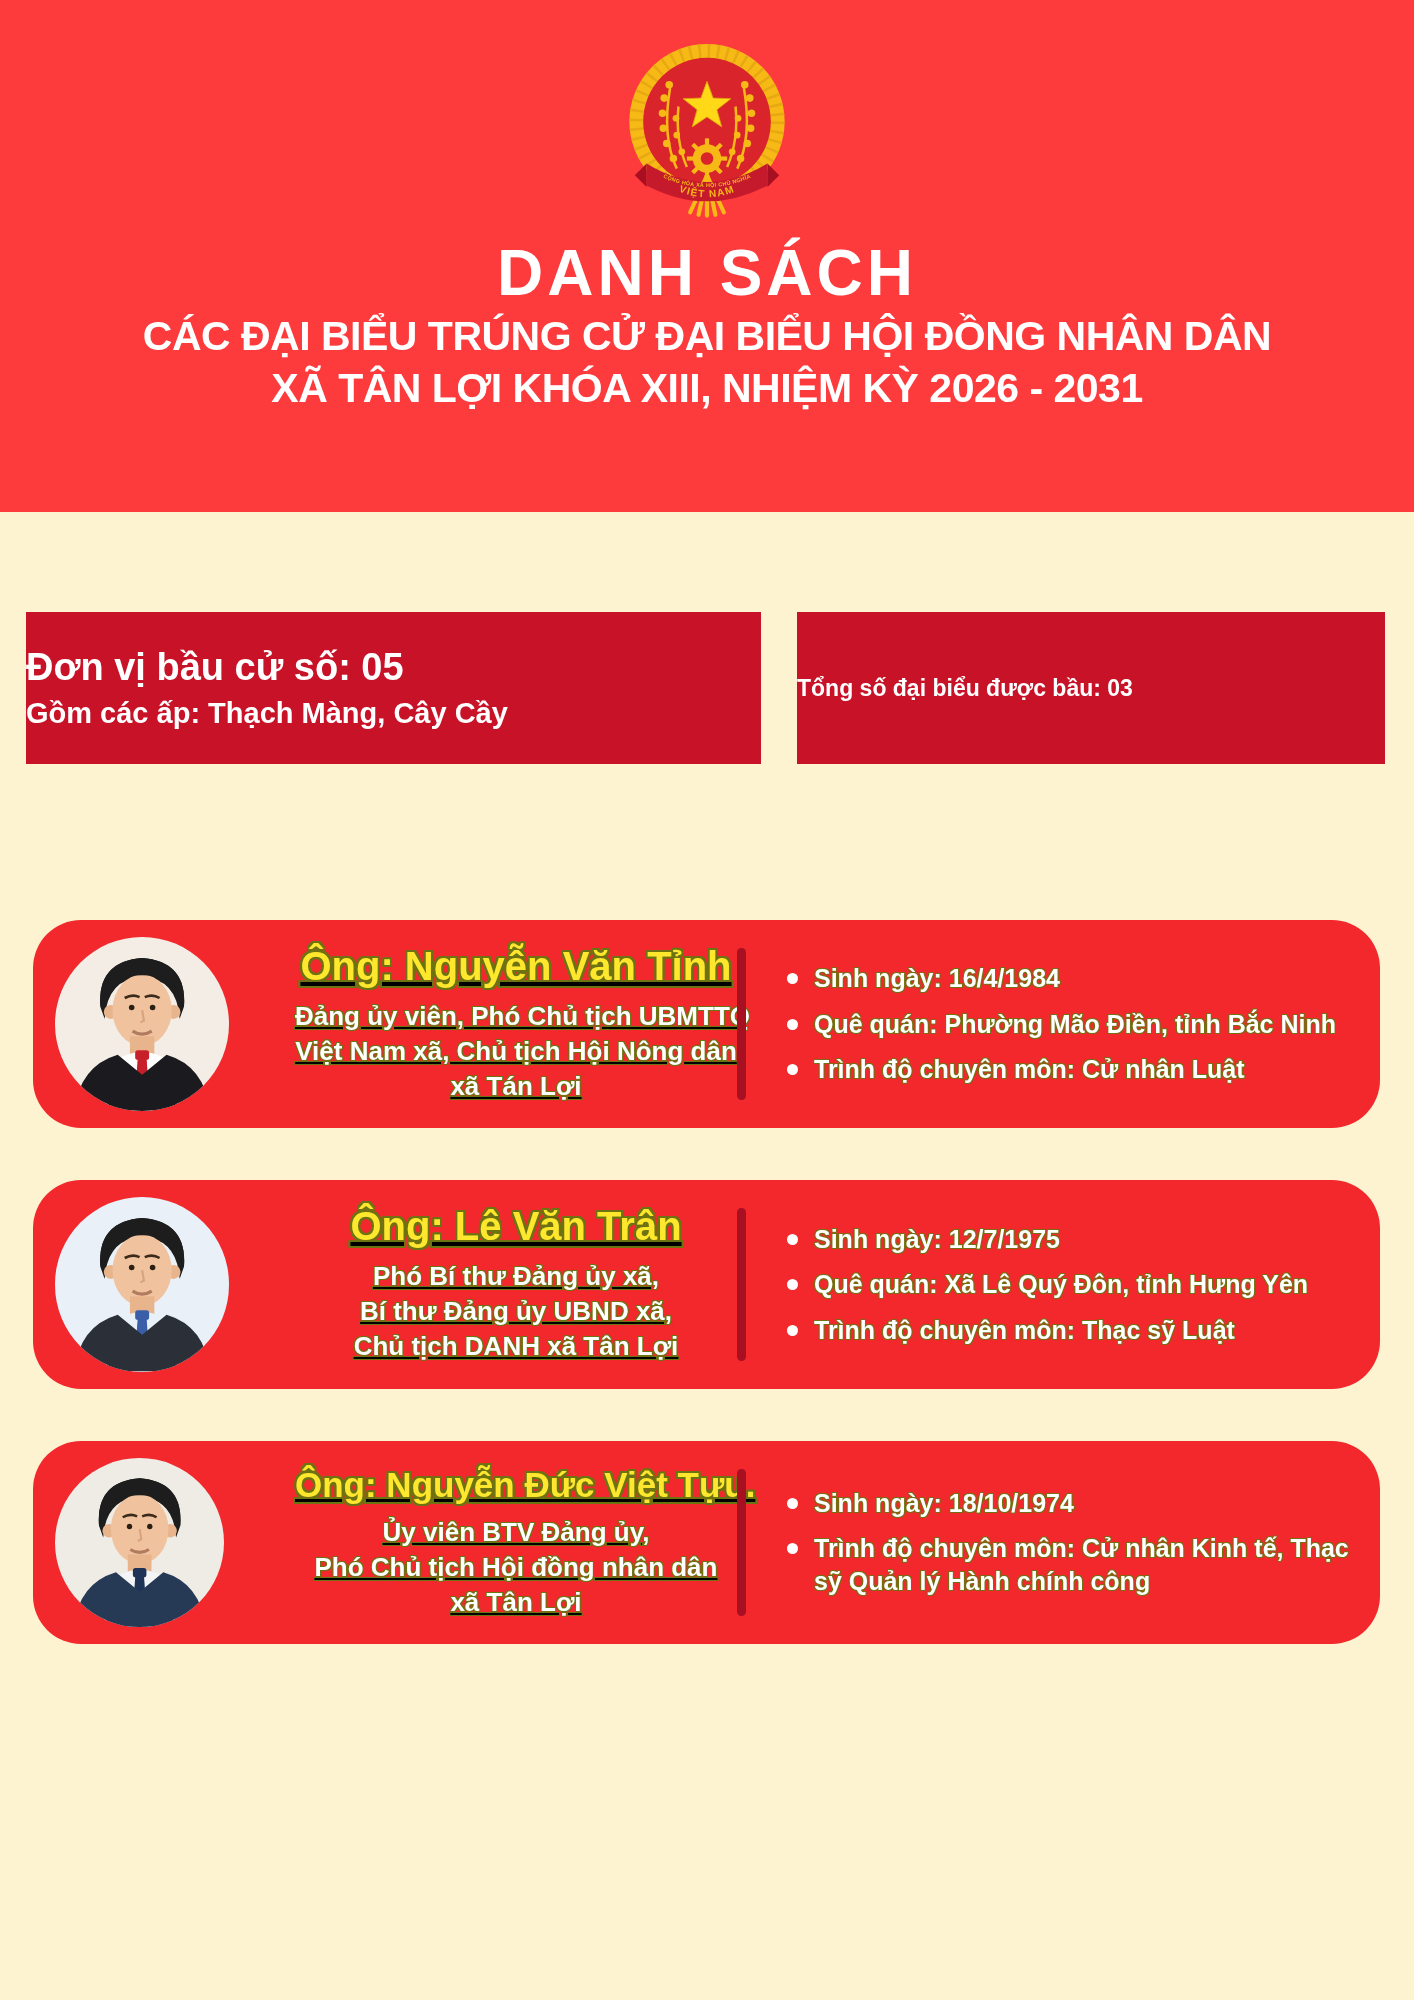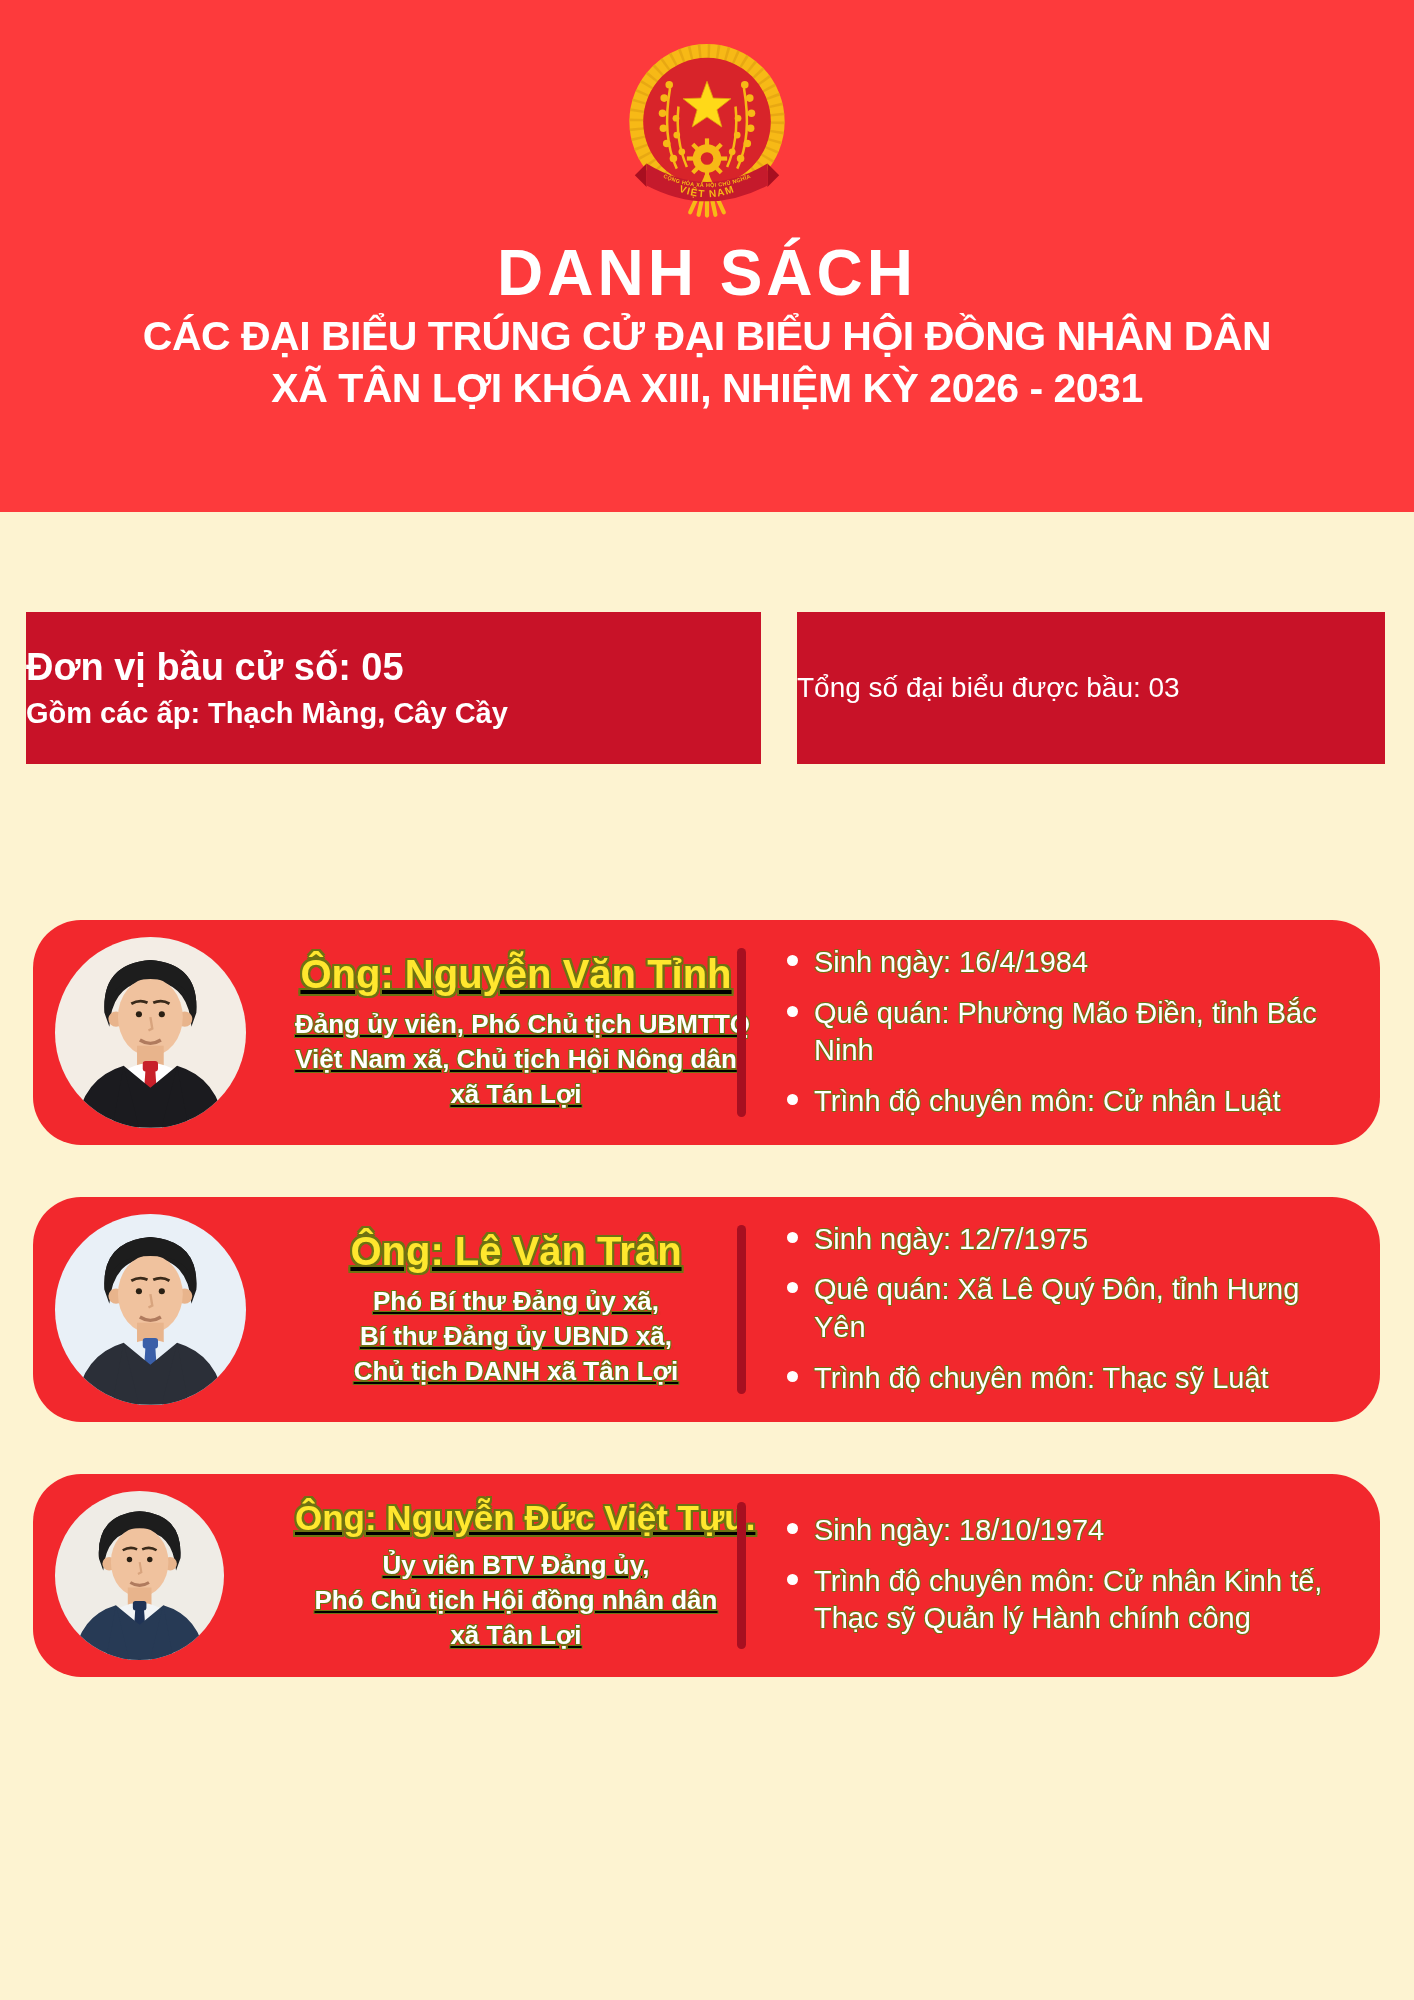--- a/index.html
+++ b/index.html
@@ -13,42 +13,42 @@
   .subtitle { color:#ffffff; font-size:41px; font-weight:700; line-height:1.28; letter-spacing:-0.5px; }
   .subtitle:first-of-type { margin-top:6px; }
 
   
   .boxes-row { display:flex; gap:36px; margin:100px 29px 0 26px; }
   .info-box { background:#C81228; color:#fff; display:flex; flex-direction:column; justify-content:center; align-items:flex-start; height:152px; }
   .info-box.left { width:735px; }
   .info-box.right { flex:1; }
   .box-title { font-size:38px; font-weight:700; }
   .box-sub { font-size:29px; font-weight:700; margin-top:8px; }
-  .box-single { font-size:28px; font-weight:400; }
+  .box-single { font-size:23px; font-weight:700; }
 
   
   .cards { display:flex; flex-direction:column; gap:52px; margin:156px 34px 0 33px; }
   .card { position:relative; display:flex; align-items:stretch; background:#F2282D; border-radius:48px; min-height:192px; padding:24px 30px 24px 0; }
   .photo-wrap { flex:none; width:262px; position:relative; }
   .photo { position:absolute; left:22px; top:-7px; bottom:-7px; aspect-ratio:1/1; border-radius:50%; overflow:hidden; background:var(--photo-bg,#f2ece4); }
   .photo svg { width:100%; height:100%; display:block; }
 
   .left-col { flex:none; width:442px; display:flex; flex-direction:column; justify-content:center; text-align:center;text-decoration:underline; }
   .name { color:#FFE72E; font-size:40px; font-weight:700; white-space:nowrap; margin-bottom:10px;
           text-shadow:-2px -2px 0 #6E7312, 2px -2px 0 #6E7312, -2px 2px 0 #6E7312, 2px 2px 0 #6E7312,
                       0 -2px 0 #6E7312, 0 2px 0 #6E7312, -2px 0 0 #6E7312, 2px 0 0 #6E7312; }
   .card:nth-child(3) .name { font-size:35px; }
   .position { color:#fff; font-size:26px; font-weight:700; line-height:1.35;
           text-shadow:-1px -1px 0 #6E7312, 1px -1px 0 #6E7312, -1px 1px 0 #6E7312, 1px 1px 0 #6E7312; }
   .position div { white-space:nowrap; }
 
   .divider { flex:none; width:9px; background:#A80F20; border-radius:5px; margin:4px 0; }
 
   .details { flex:1; list-style:none; display:flex; flex-direction:column; justify-content:center; gap:13px;
-             padding-left:38px; color:#fff; font-size:29px; font-weight:400; }
+             padding-left:38px; color:#fff; font-size:25px; font-weight:700; }
   .details li { position:relative; padding-left:30px; line-height:1.3;
           text-shadow:-1px -1px 0 rgba(110,115,18,.85), 1px -1px 0 rgba(110,115,18,.85),
                       -1px 1px 0 rgba(110,115,18,.85), 1px 1px 0 rgba(110,115,18,.85); }
   .details li::before { content:''; position:absolute; left:3px; top:11px; width:11px; height:11px; border-radius:50%; background:#fff; }
 </style>
 </head>
 <body>
 
 <div class="page">
 

